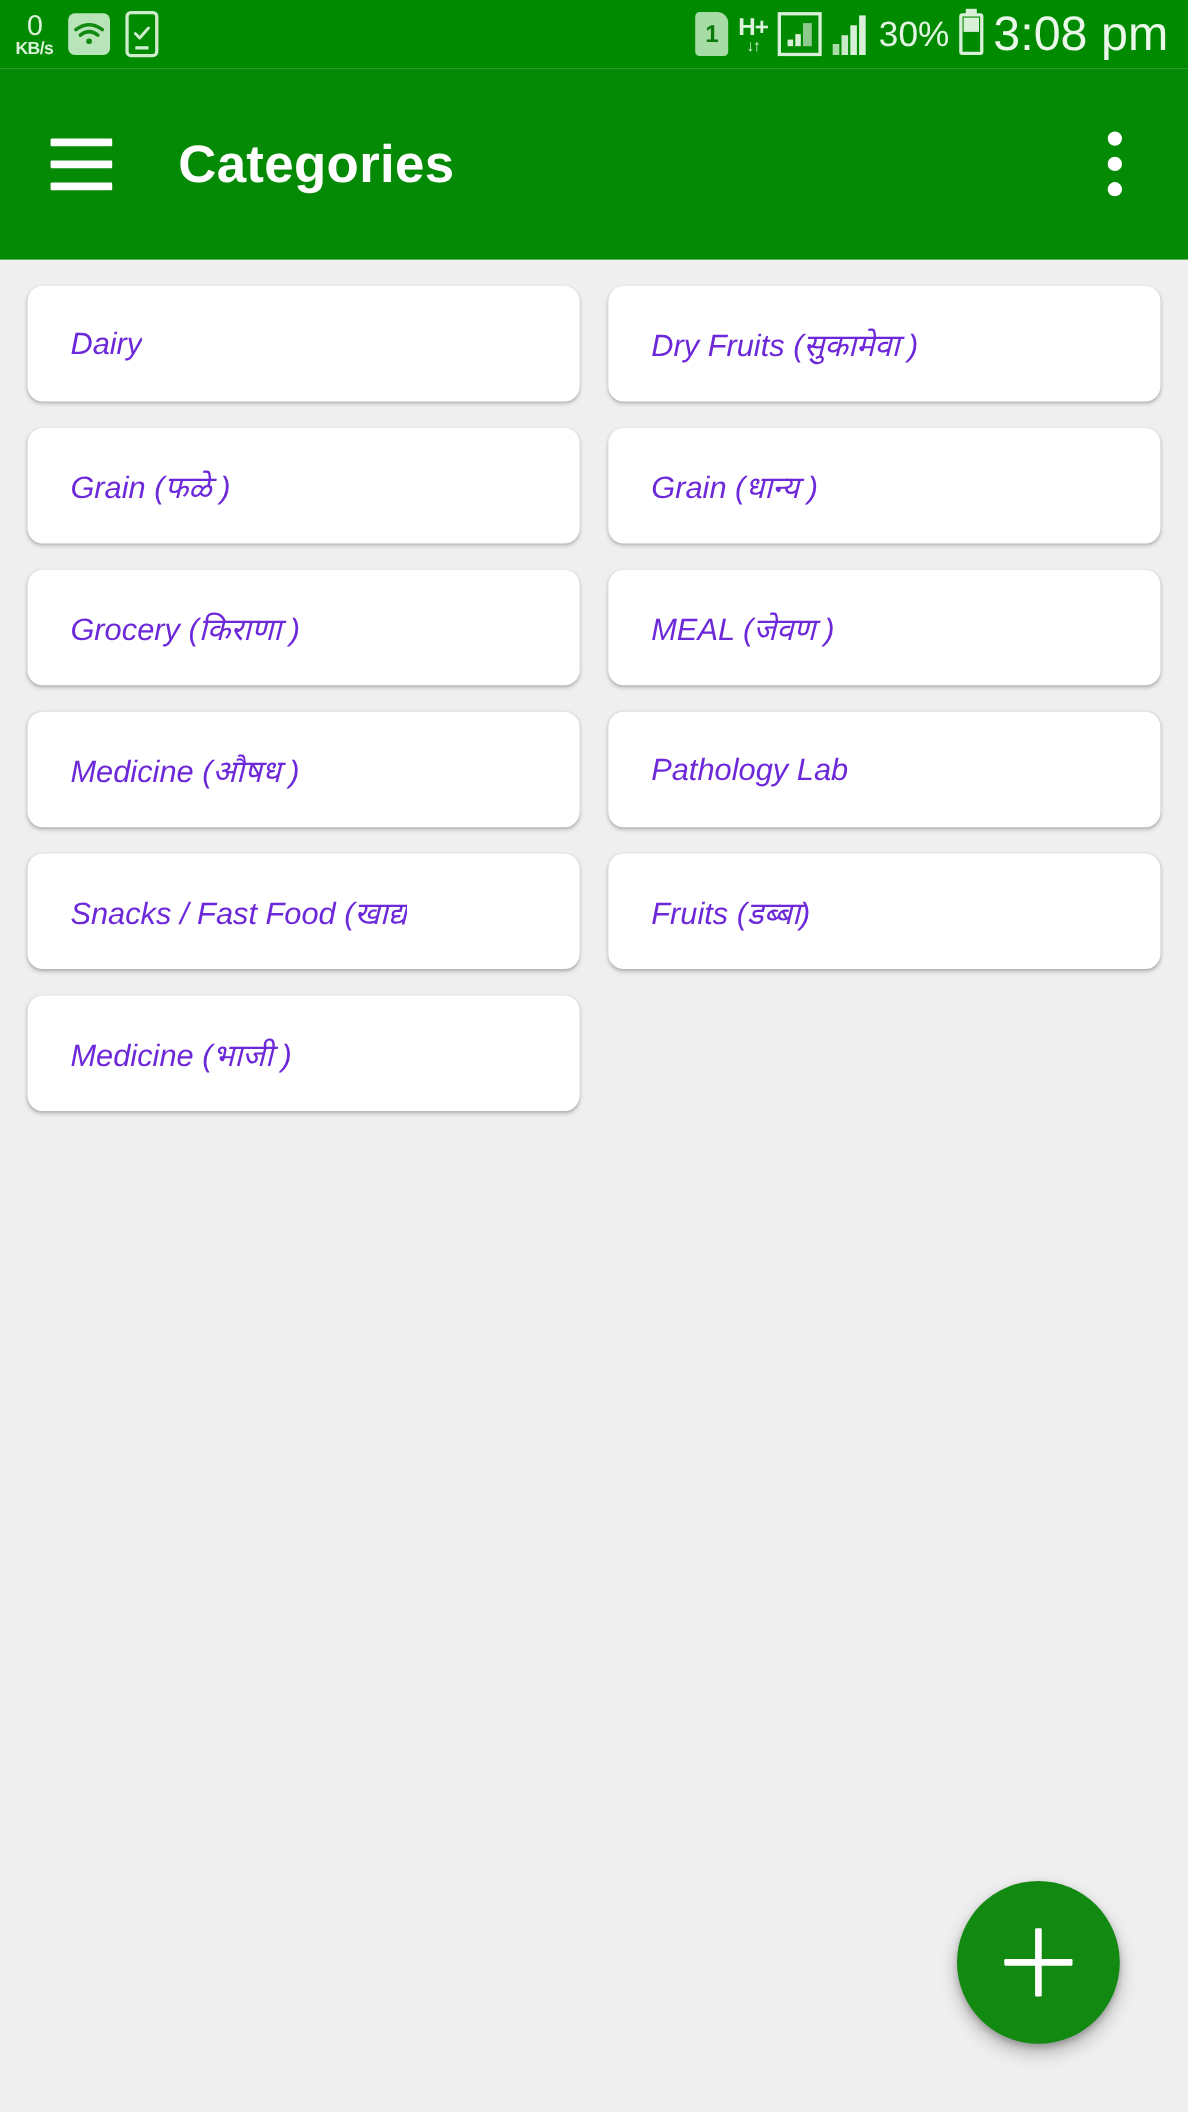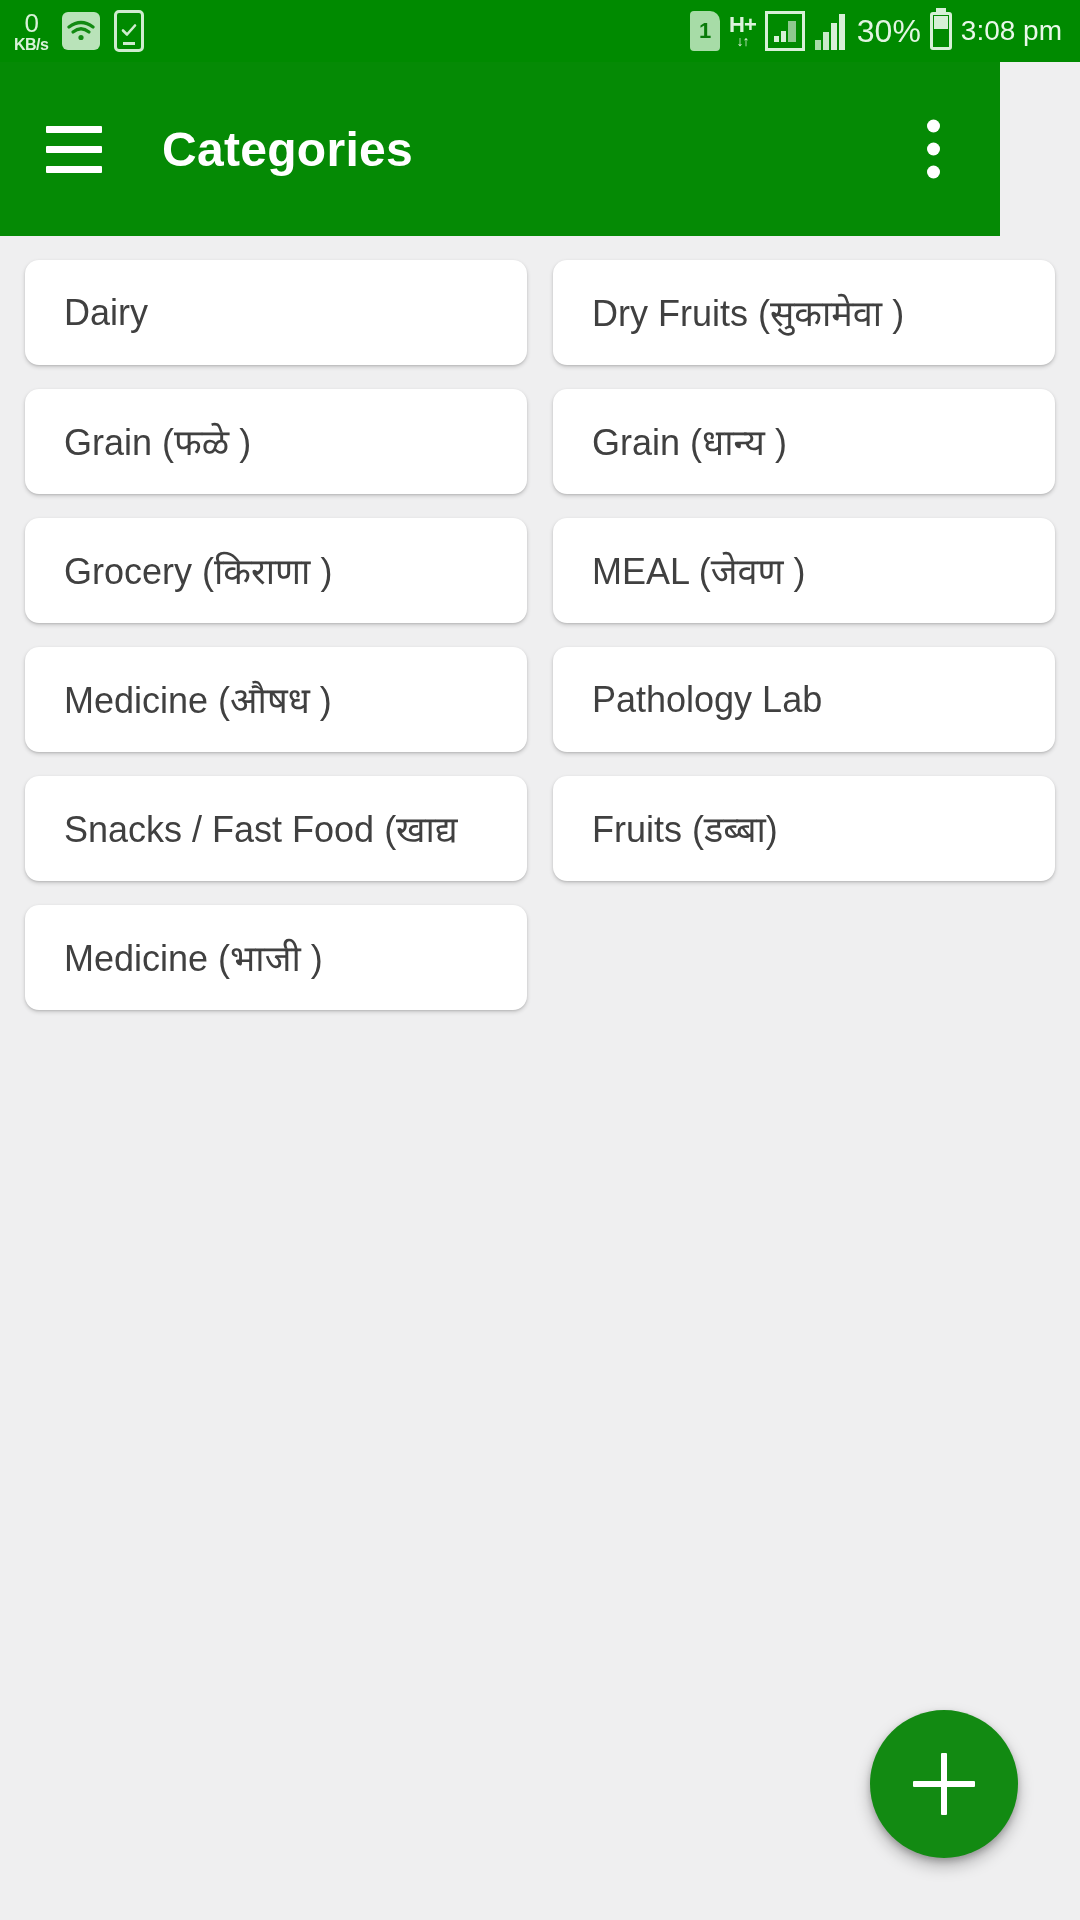--- a/index.html
+++ b/index.html
@@ -39,25 +39,25 @@
   .hplus{ display:flex; flex-direction:column; align-items:center; line-height:1; }
   .hplus .lbl{ font-size:22px; font-weight:700; color:#ddf3dd; letter-spacing:-1px; }
   .hplus .arr{ font-size:14px; color:#ddf3dd; letter-spacing:-1px; margin-top:-2px; }
   .sig-box{ width:40px; height:40px; border:3px solid #d7f0d7; }
   .pct{ font-size:32px; color:#e2f5e2; letter-spacing:0px; }
   .batt{ width:22px; height:38px; border:3px solid #d7f0d7; border-radius:3px; position:relative; }
   .batt:before{ content:""; position:absolute; top:-7px; left:50%; transform:translateX(-50%);
                 width:10px; height:5px; background:#d7f0d7; }
   .batt:after{ content:""; position:absolute; left:1px; right:1px; top:1px; height:42%;
                background:#d7f0d7; }
-  .clock{ font-size:28px; color:#eaf8ea; letter-spacing:0px; }
+  .clock{ font-size:44px; color:#eaf8ea; letter-spacing:0px; }
 
   
   .appbar{
-    position:absolute; top:62px; left:0; width:1000px; height:174px;
+    position:absolute; top:62px; left:0; width:1080px; height:174px;
     background:#058a05;
     display:flex; align-items:center;
   }
   .hamburger{ width:56px; margin-left:46px; display:flex; flex-direction:column;
               gap:13px; cursor:pointer; }
   .hamburger span{ display:block; height:7px; background:#ffffff; border-radius:1px; }
   .appbar-title{
     margin-left:60px; color:#ffffff; font-size:48px; font-weight:700; letter-spacing:.3px;
   }
   .overflow{ position:absolute; right:42px; top:50%; transform:translateY(-50%);
@@ -76,23 +76,24 @@
     background:#ffffff;
     border-radius:14px;
     height:105px;
     display:flex; align-items:center;
     padding:0 0 0 39px;
     box-shadow:0 2px 4px rgba(0,0,0,.17), 0 1px 2px rgba(0,0,0,.10);
     cursor:pointer;
     overflow:hidden;
   }
   .card-label{
-    font-size:36px; color:#404040; font-weight:400;
+    font-size:28px; color:#6d28d9; font-weight:400;
     white-space:nowrap; overflow:hidden;
     font-family:"Liberation Sans","DejaVu Sans",sans-serif;
+    font-style:italic;
   }
 
   
   .fab{
     position:absolute; right:62px; bottom:62px;
     width:148px; height:148px; border-radius:50%;
     background:#128a12;
     box-shadow:0 8px 16px rgba(0,0,0,.26), 0 3px 6px rgba(0,0,0,.20);
     display:flex; align-items:center; justify-content:center;
     cursor:pointer;

